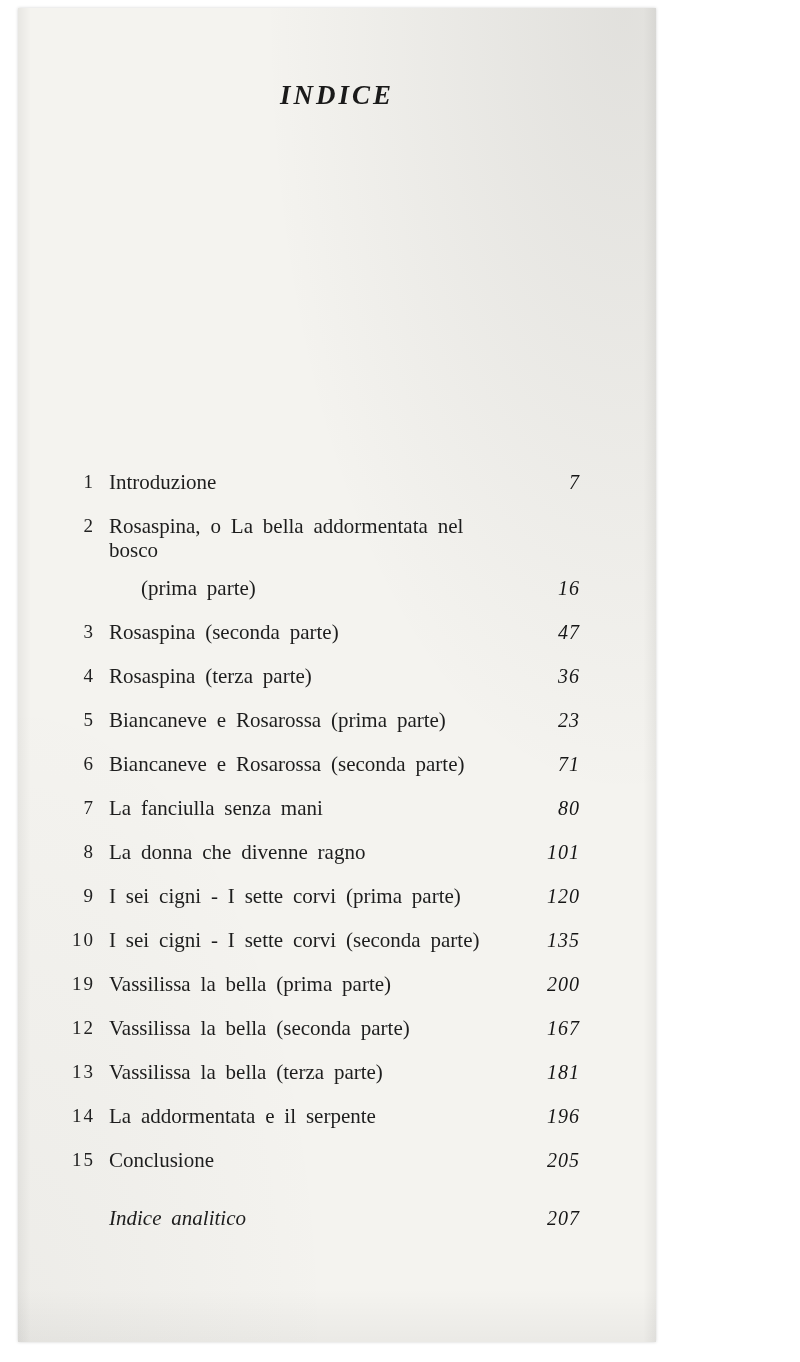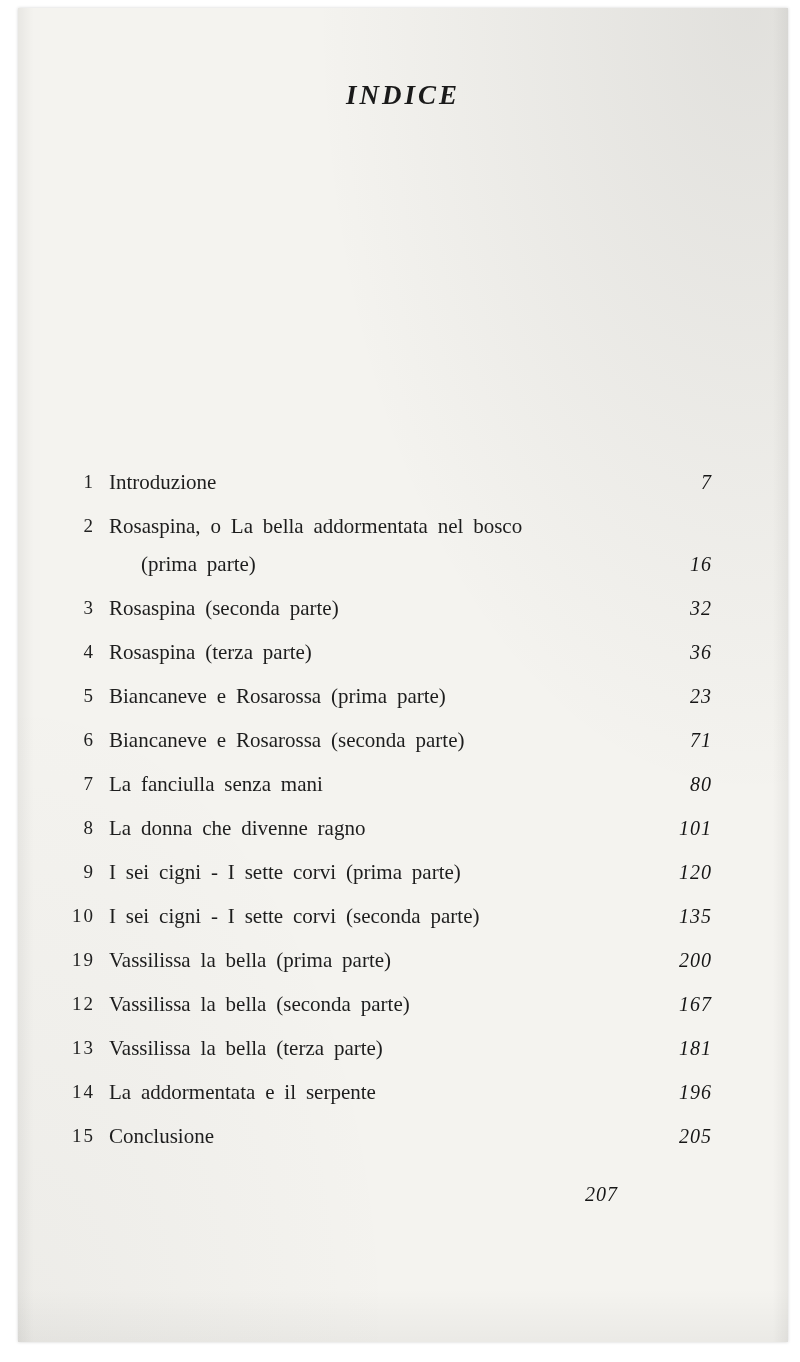--- a/index.html
+++ b/index.html
@@ -8,21 +8,21 @@
     width: 800px;
     height: 1362px;
     background: #ffffff;
     font-family: "Liberation Serif", serif;
     overflow: hidden;
   }
   .scan {
     position: absolute;
     left: 18px;
     top: 8px;
-    width: 770px;
+    width: 638px;
     height: 1334px;
     background-color: #f4f3ef;
     background-image:
       radial-gradient(ellipse at 95% 0%, rgba(60,60,60,0.10), transparent 42%),
       radial-gradient(ellipse at 0% 100%, rgba(60,60,60,0.04), transparent 35%),
       linear-gradient(90deg, rgba(0,0,0,0.05) 0%, transparent 2%),
       linear-gradient(270deg, rgba(0,0,0,0.05) 0%, transparent 2%),
       linear-gradient(0deg, rgba(0,0,0,0.04) 0%, transparent 4%);
     box-shadow: 0 0 3px rgba(0,0,0,0.18);
     color: #1d1d1d;
@@ -90,21 +90,21 @@
           <span class="line1">Rosaspina, o La bella addormentata nel bosco</span>
           <span class="line2">(prima parte)</span>
         </span>
         <span class="pageno">16</span>
       </div>
       <div class="entry">
         <span class="num">3</span>
         <span class="titles">
           <span class="line1">Rosaspina (seconda parte)</span>
         </span>
-        <span class="pageno">32</span>
+        <span class="pageno">47</span>
       </div>
       <div class="entry">
         <span class="num">4</span>
         <span class="titles">
           <span class="line1">Rosaspina (terza parte)</span>
         </span>
         <span class="pageno">36</span>
       </div>
       <div class="entry">
         <span class="num">5</span>
@@ -178,16 +178,19 @@
       </div>
       <div class="entry">
         <span class="num">15</span>
         <span class="titles">
           <span class="line1">Conclusione</span>
         </span>
         <span class="pageno">205</span>
       </div>
       <div class="entry italic gap">
         <span class="num"></span>
+        <span class="titles">
+          <span class="line1">Indice analitico</span>
+        </span>
         <span class="pageno">207</span>
       </div>
     </div>
 </div>
 
 </body></html>

